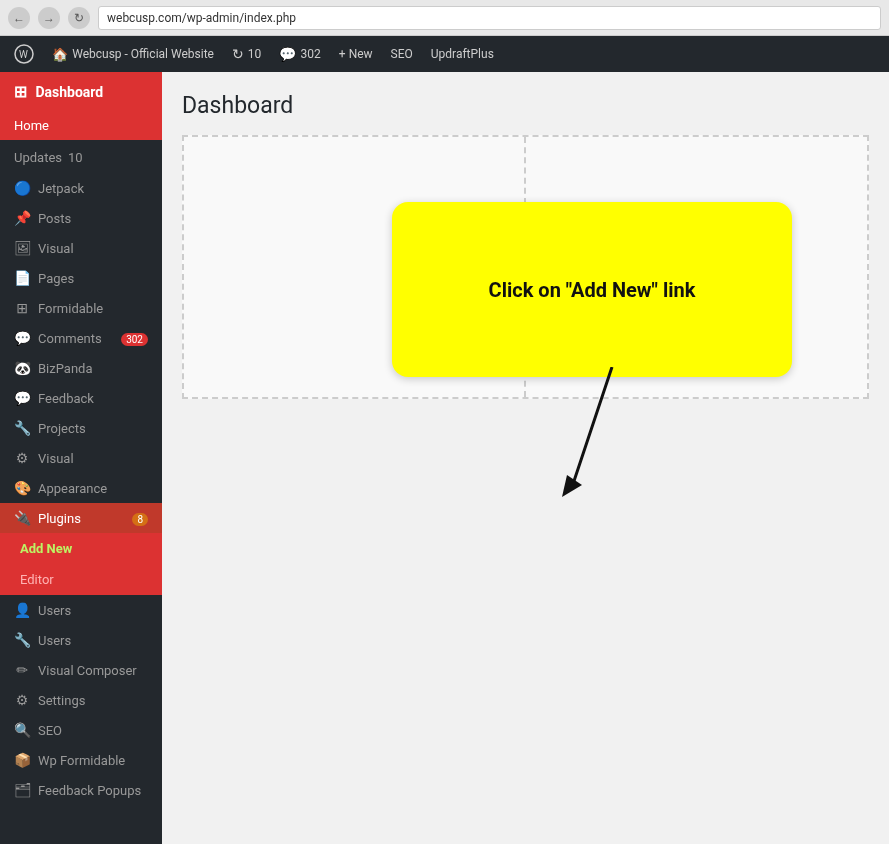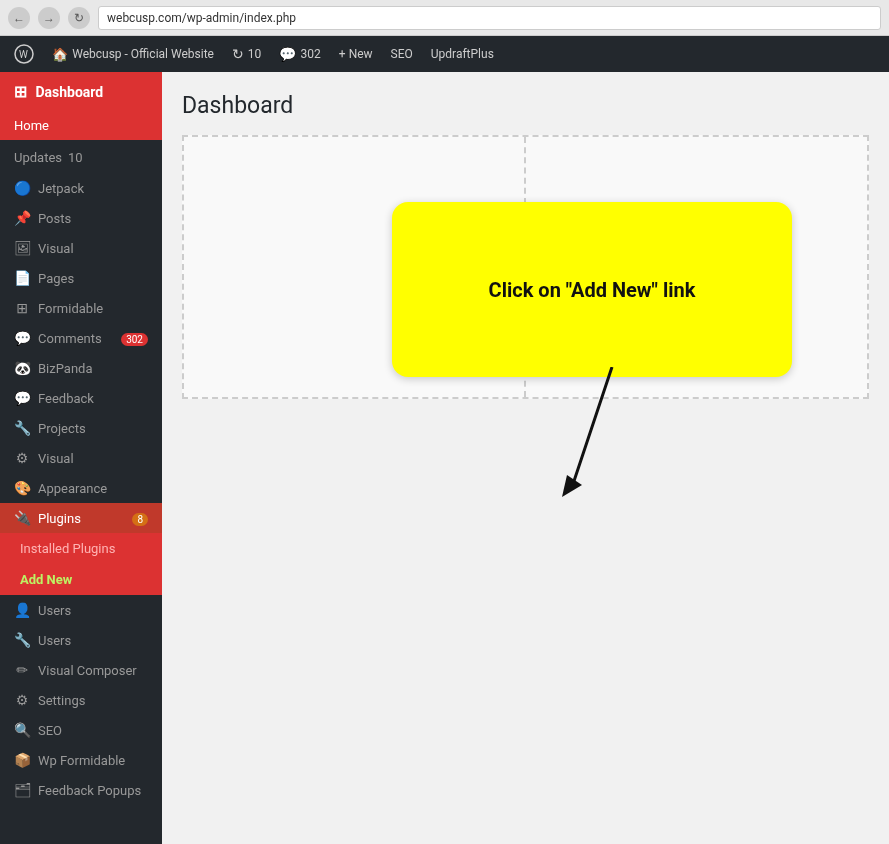--- a/index.html
+++ b/index.html
@@ -284,25 +284,25 @@
       <span>Appearance</span>
     </div>
 
     <div class="sidebar-item" style="background:#c0392b; color:white;">
       <span class="sidebar-item-icon">🔌</span>
       <span>Plugins</span>
       <span class="badge orange">8</span>
     </div>
 
     <div class="plugins-submenu">
-      <div class="plugins-submenu-item">
-        <span>Installed Plugins</span>
-      </div>
       <div class="plugins-submenu-item" style="color:#bef264; font-weight:bold;">
         <span>Add New</span>
+      </div>
+      <div class="plugins-submenu-item">
+        <span>Editor</span>
       </div>
     </div>
 
     <div class="sidebar-item">
       <span class="sidebar-item-icon">👤</span>
       <span>Users</span>
     </div>
     <div class="sidebar-item">
       <span class="sidebar-item-icon">🔧</span>
       <span>Users</span>

